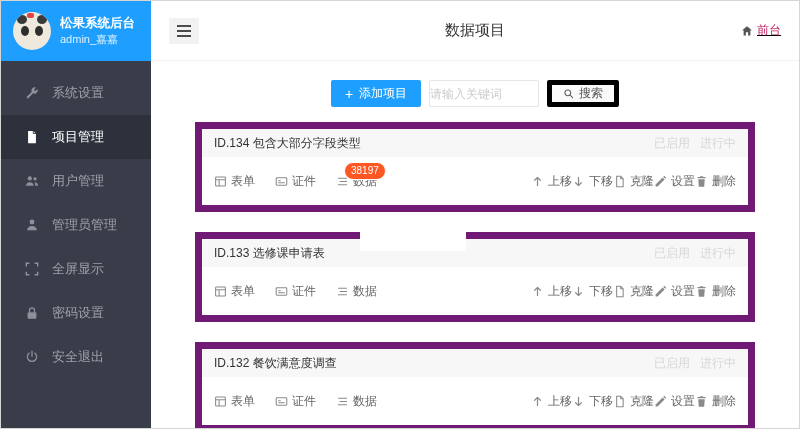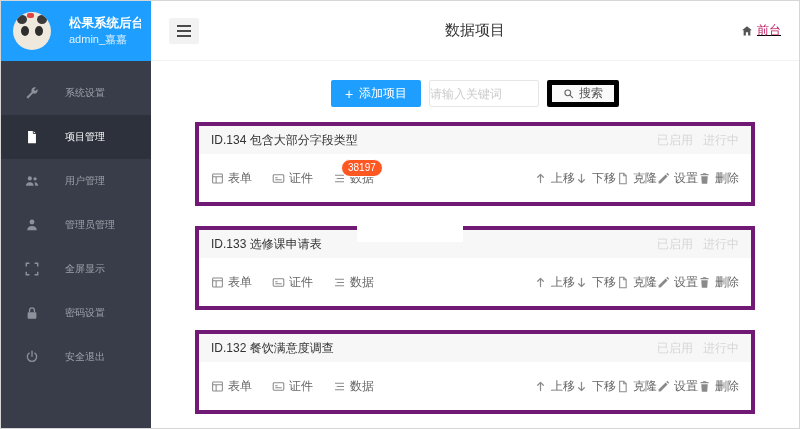--- a/index.html
+++ b/index.html
@@ -2,32 +2,32 @@
 <html><head>
 <meta charset="utf-8">
 <style>
   * { margin:0; padding:0; box-sizing:border-box; }
   html,body { background:#fff; }
   body { font-family:"Liberation Sans","DejaVu Sans",sans-serif; }
   .app { width:800px; height:429px; border:1px solid #d6d6d6; display:flex; overflow:hidden; background:#fff; }
 
   
   .side { width:150px; flex:0 0 150px; display:flex; flex-direction:column; background:#393D49; }
-  .brand { height:60px; background:#1E9FFF; display:flex; align-items:center; padding:0 10px 0 12px; gap:18px; }
+  .brand { height:60px; background:#1E9FFF; display:flex; align-items:center; padding:0 10px 0 12px; gap:9px; }
   .avatar { width:38px; height:38px; border-radius:50%; background:#efe8dc; position:relative; overflow:hidden; flex:0 0 38px; }
   .avatar .ear { position:absolute; width:10px; height:9px; border-radius:50%; background:#3a3a3a; top:3px; }
   .avatar .ear.l { left:4px; } .avatar .ear.r { right:4px; }
   .avatar .eye { position:absolute; width:8px; height:10px; border-radius:50%; background:#2e2e2e; top:14px; }
   .avatar .eye.l { left:8px; } .avatar .eye.r { right:8px; }
   .avatar .bow { position:absolute; width:7px; height:5px; border-radius:2px; background:#e04343; top:1px; left:14px; }
   .brand-txt { color:#fff; line-height:1.35; overflow:hidden; }
   .brand-title { font-size:12.5px; font-weight:bold; white-space:nowrap; }
   .brand-user { font-size:11px; color:rgba(255,255,255,.85); white-space:nowrap; }
   .menu { flex:1; padding-top:10px; }
-  .menu-item { height:44px; display:flex; align-items:center; gap:26px; padding-left:24px; color:#9da1ab; font-size:10px; cursor:pointer; }
+  .menu-item { height:44px; display:flex; align-items:center; gap:13px; padding-left:24px; color:#9da1ab; font-size:13px; cursor:pointer; }
   .menu-item svg { width:14px; height:14px; color:#8d919b; flex:0 0 14px; }
   .menu-item.active { background:#2c313c; color:#fff; }
   .menu-item.active svg { color:#fff; }
 
   
   .main { flex:1; display:flex; flex-direction:column; min-width:0; }
   .topbar { height:60px; flex:0 0 60px; display:flex; align-items:center; position:relative; padding:0 18px; border-bottom:1px solid #f2f2f2; background:#fff;text-decoration:underline; }
   .burger { width:30px; height:26px; background:#f2f2f2; border:none; border-radius:2px; display:flex; flex-direction:column; justify-content:center; align-items:center; gap:3px; cursor:pointer; }
   .burger span { display:block; width:14px; height:2px; background:#4a4a4a; }
   .page-title { position:absolute; left:0; right:0; text-align:center; font-size:15px; color:#333; pointer-events:none; }
@@ -37,21 +37,21 @@
   .content { flex:1; overflow:hidden; padding-top:19px; }
   .toolbar { display:flex; justify-content:center; align-items:center; gap:8px; margin-bottom:15px; }
   .btn-add { height:27px; background:#1E9FFF; color:#fff; border:none; border-radius:2px; padding:0 14px; font-size:12px; display:flex; align-items:center; gap:6px; cursor:pointer; }
   .btn-add .plus { font-size:14px; line-height:1; }
   .kw-input { width:110px; height:27px; border:1px solid #e6e6e6; border-radius:2px; padding:0 0; font-size:12px; color:#333; outline:none; }
   .kw-input::placeholder { color:#ccc; }
   .btn-search { height:27px; background:#fafafa; border:5px solid #000000; border-radius:2px; padding:0 11px; font-size:12px; color:#555; display:flex; align-items:center; gap:5px; cursor:pointer; }
   .btn-search svg { width:11px; height:11px; color:#666; }
 
   .cards { width:560px; margin:0 auto; }
-  .card { border:4px solid #701a75; margin-bottom:20px; position:relative; background:#fff; }
+  .card { border:7px solid #701a75; margin-bottom:20px; position:relative; background:#fff; }
   .card-head { height:28px; background:#f7f7f7; display:flex; align-items:center; justify-content:space-between; padding:0 12px; }
   .card-title { font-size:12px; color:#333; }
   .statuses { display:flex; gap:10px; font-size:12px; color:#d6d6d6; }
   .card-body { height:48px; display:flex; align-items:center; justify-content:space-between; padding:0 12px; }
   .acts-l { display:flex; align-items:center; gap:20px; }
   .acts-r { display:flex; align-items:center; }
   .act { display:flex; align-items:center; gap:4px; font-size:12px; color:#666; cursor:pointer; position:relative; }
   .act svg { width:13px; height:13px; color:#8a8a8a; }
   .num-badge { position:absolute; top:-11px; left:8px; background:#FF5722; color:#fff; font-size:10px; line-height:1; padding:3px 6px 3px; border-radius:9px; border:1px solid #fff; white-space:nowrap; }
   .white-patch { position:absolute; top:-14px; left:158px; width:106px; height:26px; background:#fff; z-index:2; }

